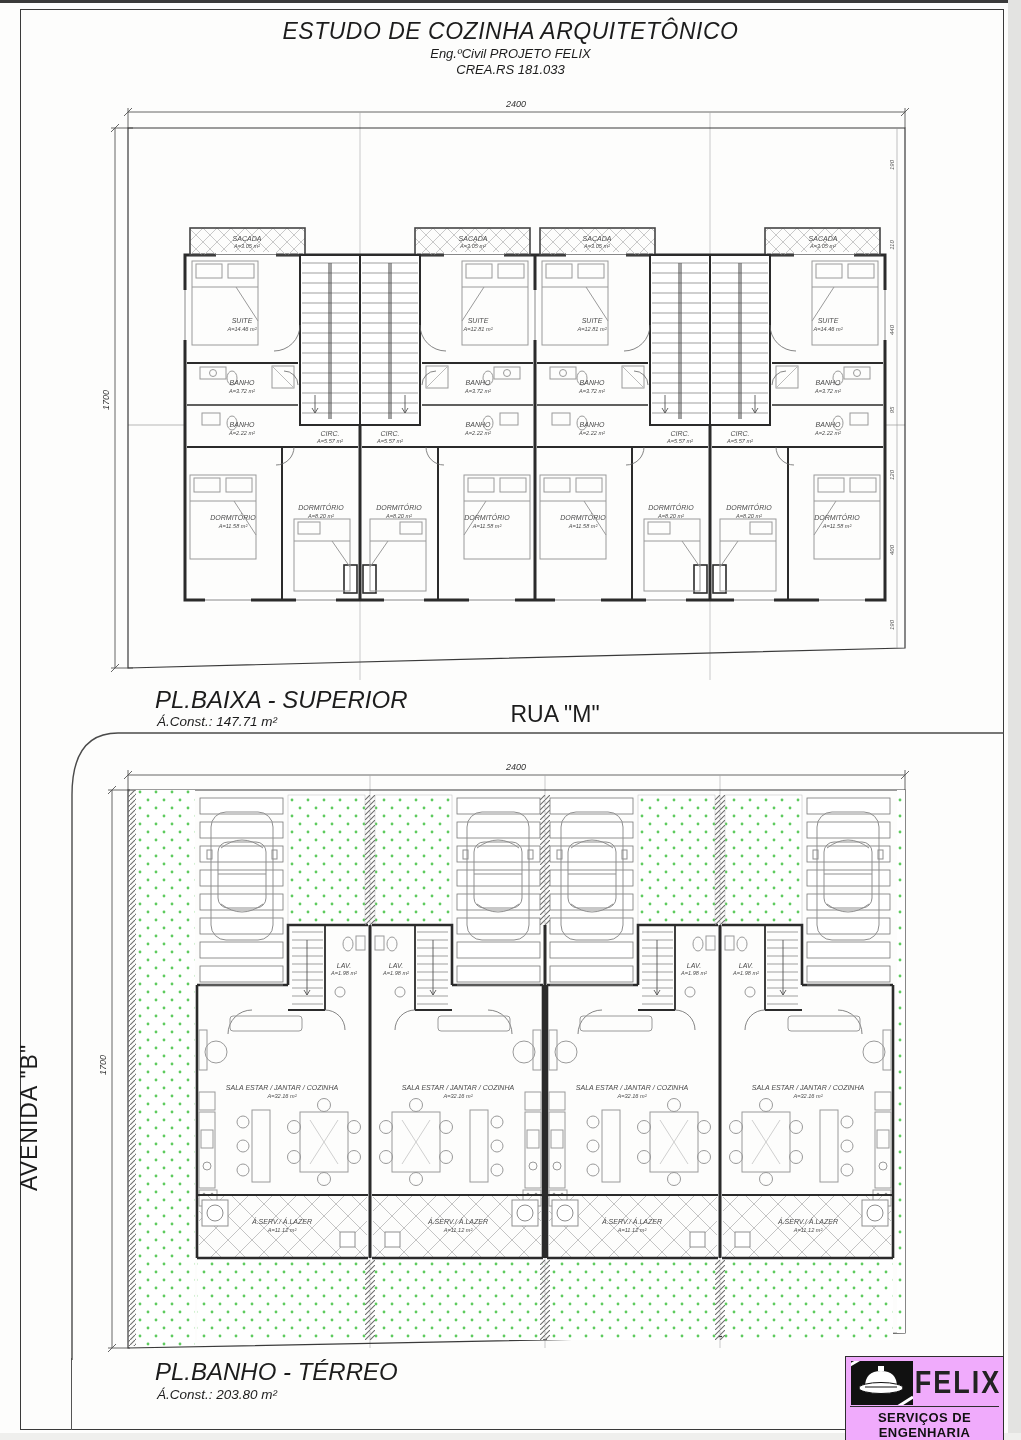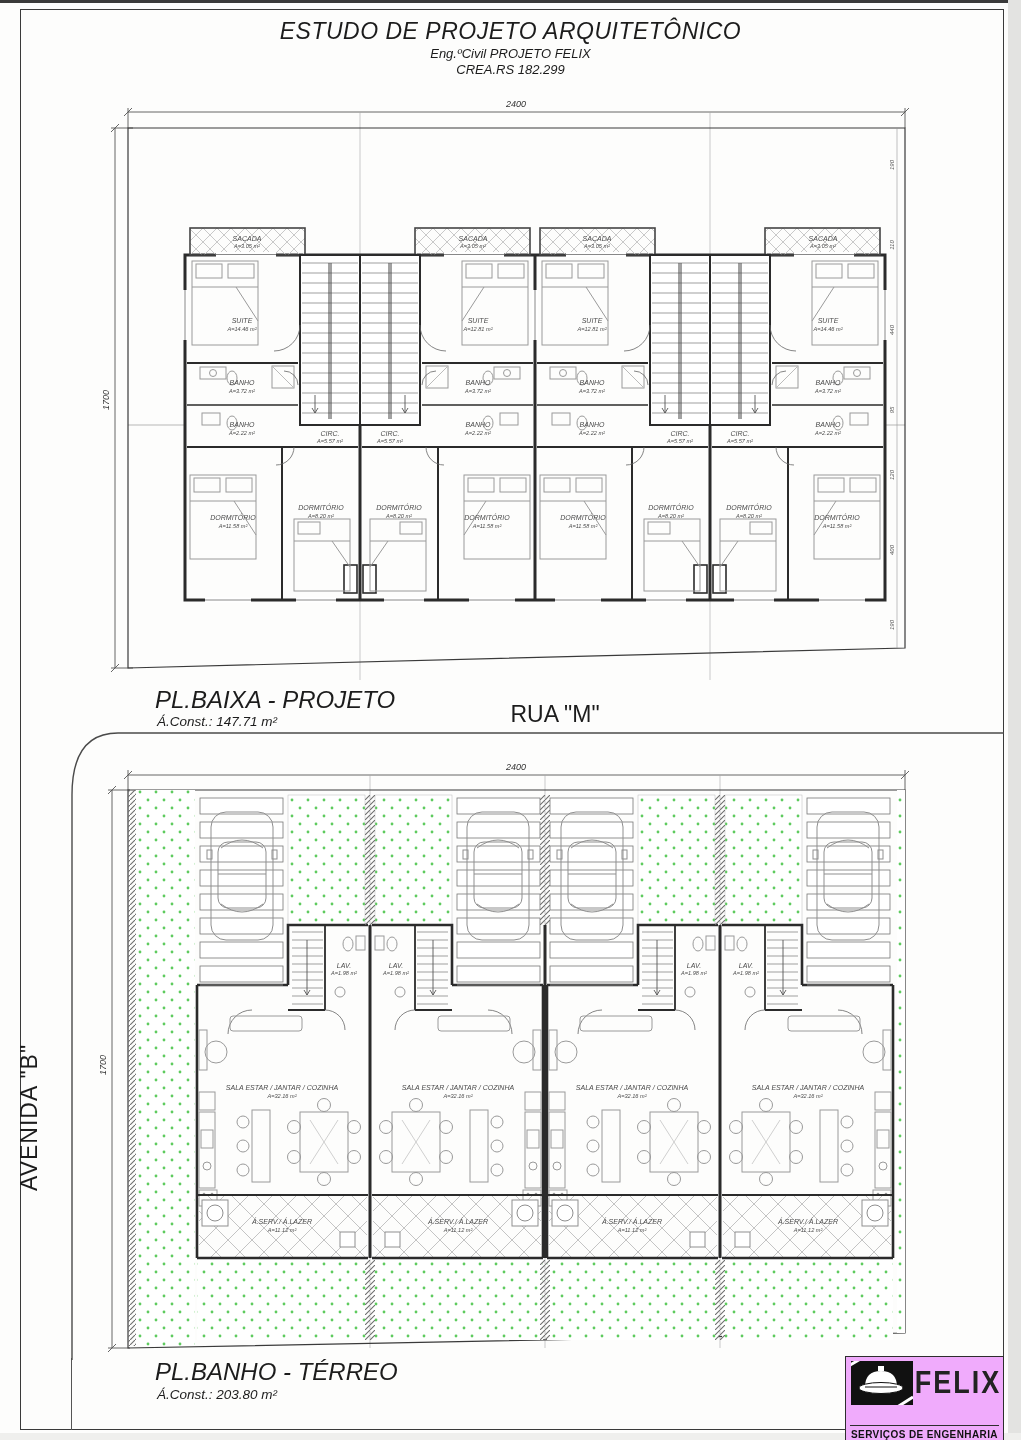--- a/index.html
+++ b/index.html
@@ -25,35 +25,35 @@
   .rlab{font-size:7px;}
   .ralab{font-size:5.6px;}
   .dimlab{font-size:9px;font-style:italic;fill:#333;}
   .dimsm{font-size:6px;fill:#555;}
   #logo-box{left:845px;top:1356px;width:159px;height:88px;border:1.5px solid #2e2e2e;background:#f0abfc;box-sizing:border-box;}
   #logo-row{position:absolute;left:0;top:0;width:100%;height:52px;display:flex;align-items:center;}
   #logo-black{position:relative;width:62px;height:44px;background:#111;margin-left:5px;overflow:hidden;flex:none;}
   #logo-name{flex:1;text-align:center;font-size:27px;font-weight:900;letter-spacing:2px;color:#222;
     transform:scaleY(1.15);transform-origin:center;}
   #logo-tag{position:absolute;left:4px;right:4px;bottom:3px;border-top:1.5px solid #2e2e2e;padding-top:3px;
-    font-size:10px;font-weight:bold;text-align:center;letter-spacing:.4px;color:#111;}
+    font-size:13px;font-weight:bold;text-align:center;letter-spacing:.4px;color:#111;}
 </style>
 </head>
 <body>
 
 <div id="sheet">
 
   <div class="abs frame-line" style="left:0;top:0;width:1021px;height:3px;"></div>
   <div class="abs" style="left:20px;top:9px;width:984px;height:1421px;border:1.5px solid #3a3a3a;box-sizing:border-box;"></div>
   <div class="abs" style="left:1008px;top:0;width:13px;height:1440px;background:#e3e3e1;"></div>
   <div class="abs" style="left:0;top:1433px;width:1021px;height:7px;background:#efefed;"></div>
 
-  <div class="abs it ctr" id="title-main">ESTUDO DE PROJETO ARQUITETÔNICO</div>
+  <div class="abs it ctr" id="title-main">ESTUDO DE COZINHA ARQUITETÔNICO</div>
   <div class="abs it ctr" id="title-eng">Eng.ºCivil PROJETO FELIX</div>
-  <div class="abs it ctr" id="title-crea">CREA.RS 182.299</div>
+  <div class="abs it ctr" id="title-crea">CREA.RS 181.033</div>
 
   <svg class="abs" style="left:0;top:95px;" width="1021" height="610" viewBox="0 0 1021 610">
     <defs>
       <pattern id="hx" width="14" height="14" patternUnits="userSpaceOnUse">
         <path d="M0 0L14 14M14 0L0 14" stroke="#c9c9c9" stroke-width="1" fill="none"></path>
       </pattern>
       <g id="bedL" stroke="#9a9a9a" fill="none" stroke-width="1">
         <rect x="0" y="0" width="66" height="84"></rect>
         <rect x="4" y="3" width="26" height="14"></rect>
           <rect x="36" y="3" width="26" height="14"></rect>
@@ -205,21 +205,21 @@
       <text class="dimsm" x="894" y="70" transform="rotate(-90 894 70)" text-anchor="middle">190</text>
       <text class="dimsm" x="894" y="150" transform="rotate(-90 894 150)" text-anchor="middle">110</text>
       <text class="dimsm" x="894" y="235" transform="rotate(-90 894 235)" text-anchor="middle">440</text>
       <text class="dimsm" x="894" y="315" transform="rotate(-90 894 315)" text-anchor="middle">95</text>
       <text class="dimsm" x="894" y="380" transform="rotate(-90 894 380)" text-anchor="middle">120</text>
       <text class="dimsm" x="894" y="455" transform="rotate(-90 894 455)" text-anchor="middle">400</text>
       <text class="dimsm" x="894" y="530" transform="rotate(-90 894 530)" text-anchor="middle">190</text>
     </g>
   </svg>
 
-  <div class="abs it plan-title" id="lbl-sup">PL.BAIXA - PROJETO</div>
+  <div class="abs it plan-title" id="lbl-sup">PL.BAIXA - SUPERIOR</div>
   <div class="abs it plan-area" id="lbl-sup-area">Á.Const.: 147.71 m²</div>
   <div class="abs" id="lbl-rua">RUA "M"</div>
   <div class="abs" id="lbl-avenida">AVENIDA "B"</div>
   <div class="abs" style="left:71px;top:1358px;width:1px;height:72px;background:#555;"></div>
 
   <svg class="abs" style="left:0;top:700px;" width="1021" height="660" viewBox="0 0 1021 660">
     <defs>
       <pattern id="grass" width="16" height="16" patternUnits="userSpaceOnUse">
         <rect width="16" height="16" fill="#fff"></rect>
         <circle cx="4" cy="4" r="1.4" fill="#5ecb5e"></circle>

